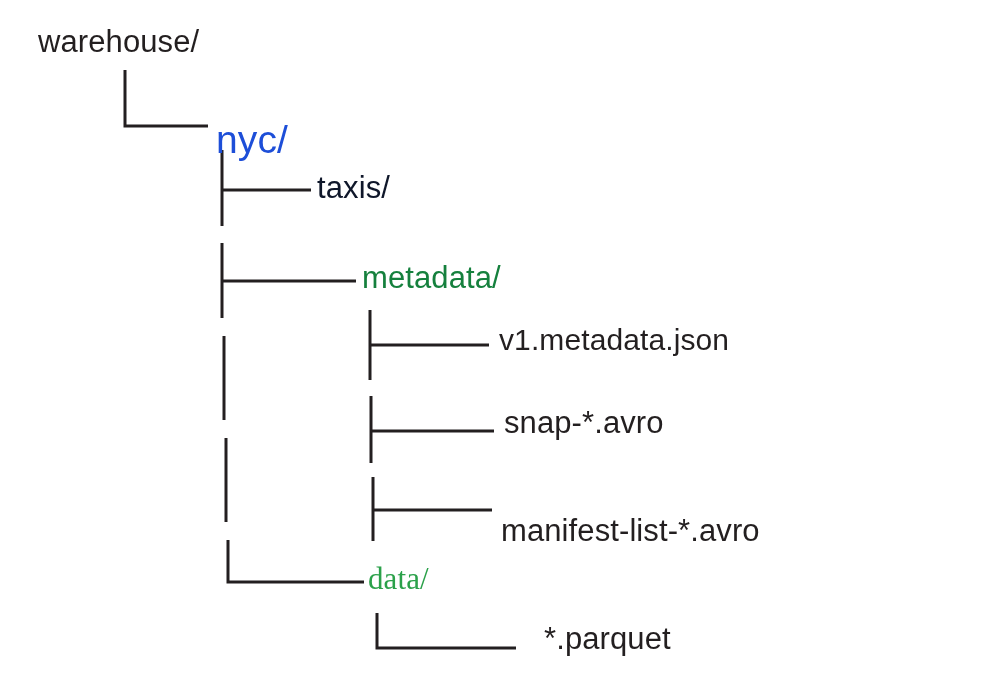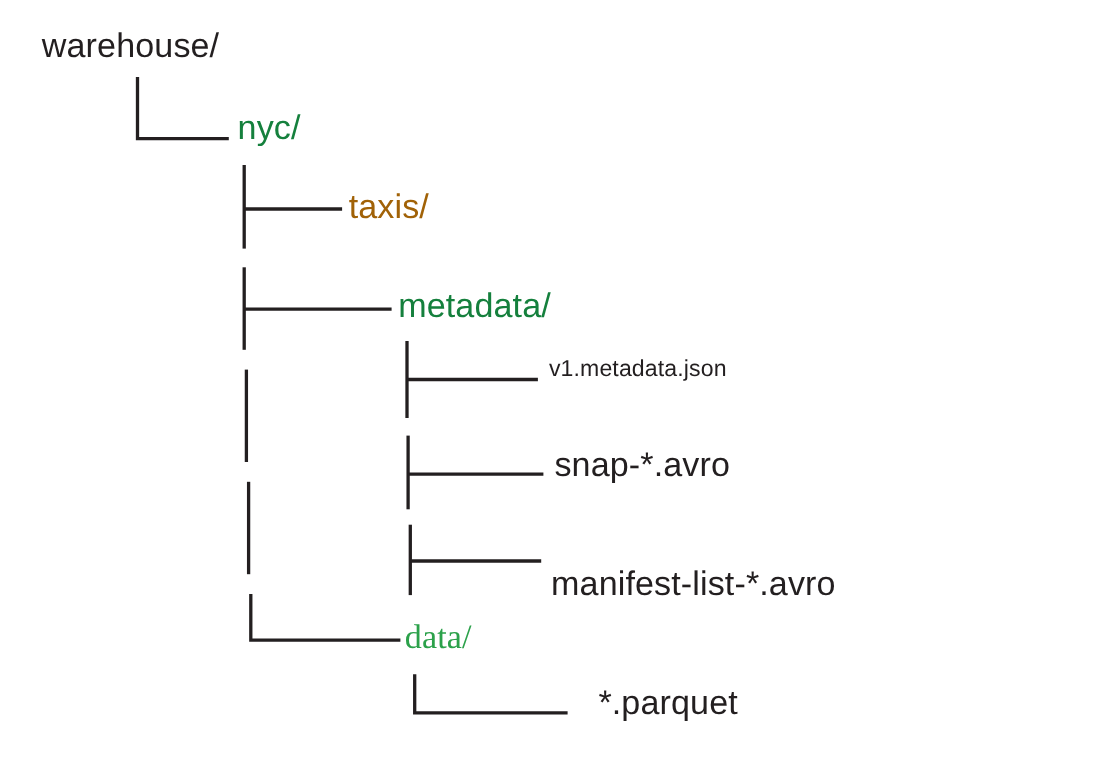--- a/index.html
+++ b/index.html
@@ -59,23 +59,23 @@
         <path d="M371 396 L371 463" stroke="#231f20" stroke-width="3" fill="none"></path>
         <path d="M371 431 L494 431" stroke="#231f20" stroke-width="3" fill="none"></path>
         <path d="M373 477 L373 541" stroke="#231f20" stroke-width="3" fill="none"></path>
         <path d="M373 510 L492 510" stroke="#231f20" stroke-width="3" fill="none"></path>
         <path d="M377 613 L377 648 L516 648" stroke="#231f20" stroke-width="3" fill="none"></path>
       </g>
   </svg>
 
   <div id="label-layer">
       <div class="node-label" style="left: 38px; top: 26px; color: rgb(35, 31, 32); font-size: 31px;">warehouse/</div>
-      <div class="node-label" style="left: 216px; top: 100px; color: #15803d; font-size: 31px;">nyc/</div>
-      <div class="node-label" style="left: 317px; top: 172px; color: #a16207; font-size: 31px;">taxis/</div>
+      <div class="node-label" style="left: 216px; top: 120px; color: #1d4ed8; font-size: 39px;">nyc/</div>
+      <div class="node-label" style="left: 317px; top: 172px; color: #0f172a; font-size: 31px;">taxis/</div>
       <div class="node-label" style="left: 362px; top: 262px; color: #15803d; font-size: 31px;">metadata/</div>
-      <div class="node-label" style="left: 499px; top: 325px; color: rgb(35, 31, 32); font-size: 21px;">v1.metadata.json</div>
+      <div class="node-label" style="left: 499px; top: 325px; color: rgb(35, 31, 32); font-size: 30px;">v1.metadata.json</div>
       <div class="node-label" style="left: 504px; top: 407px; color: rgb(35, 31, 32); font-size: 31px; text-align: center;">snap-*.avro</div>
       <div class="node-label" style="left: 501px; top: 485px; color: rgb(35, 31, 32); font-size: 31px; margin-top: 30px;">manifest-list-*.avro</div>
       <div class="node-label" style="left: 368px; top: 563px; color: rgb(43, 161, 74); font-size: 31px; font-family: Liberation Serif, serif;">data/</div>
       <div class="node-label" style="left: 544px; top: 623px; color: rgb(35, 31, 32); font-size: 31px;">*.parquet</div>
     </div>
 
 </div>
 
 </body></html>

